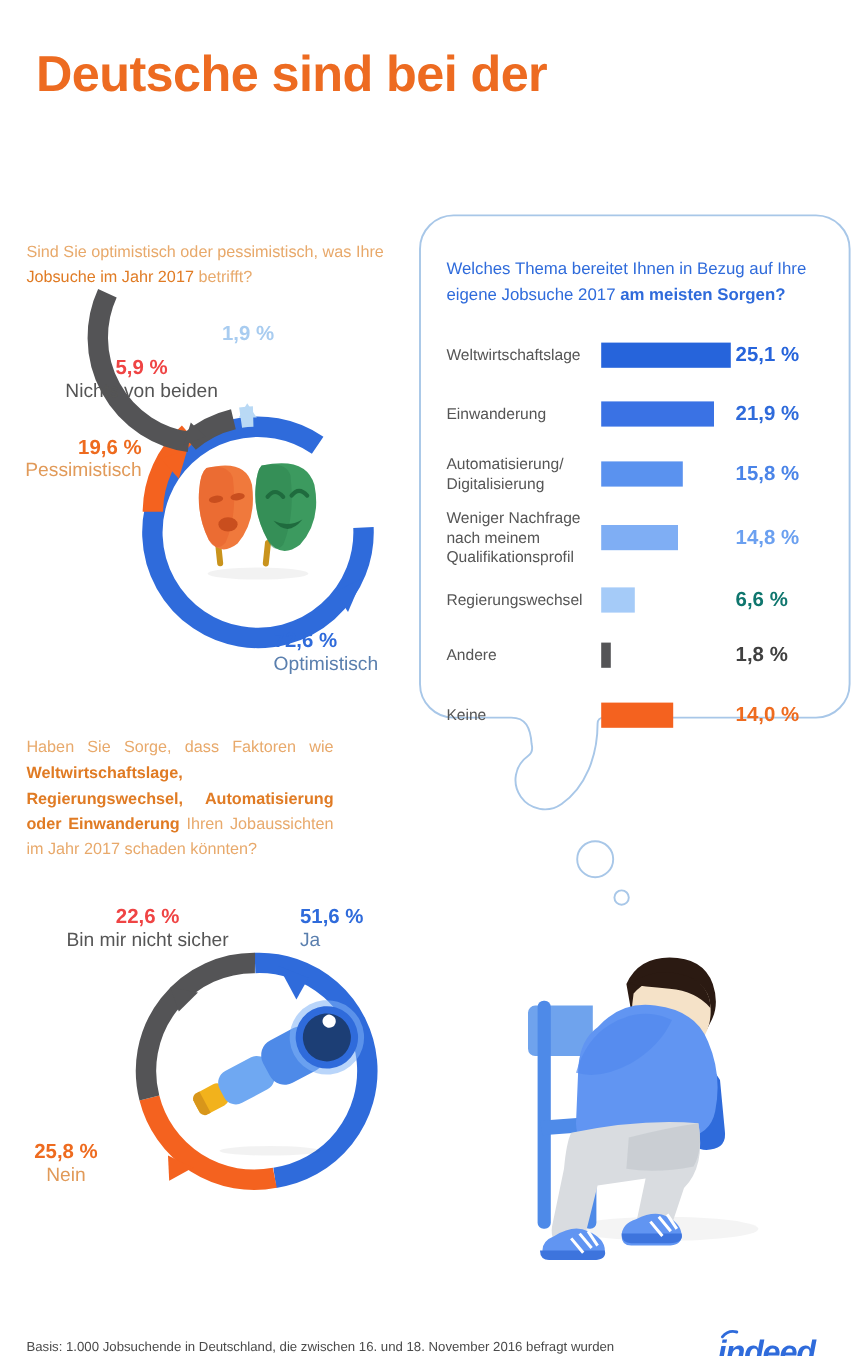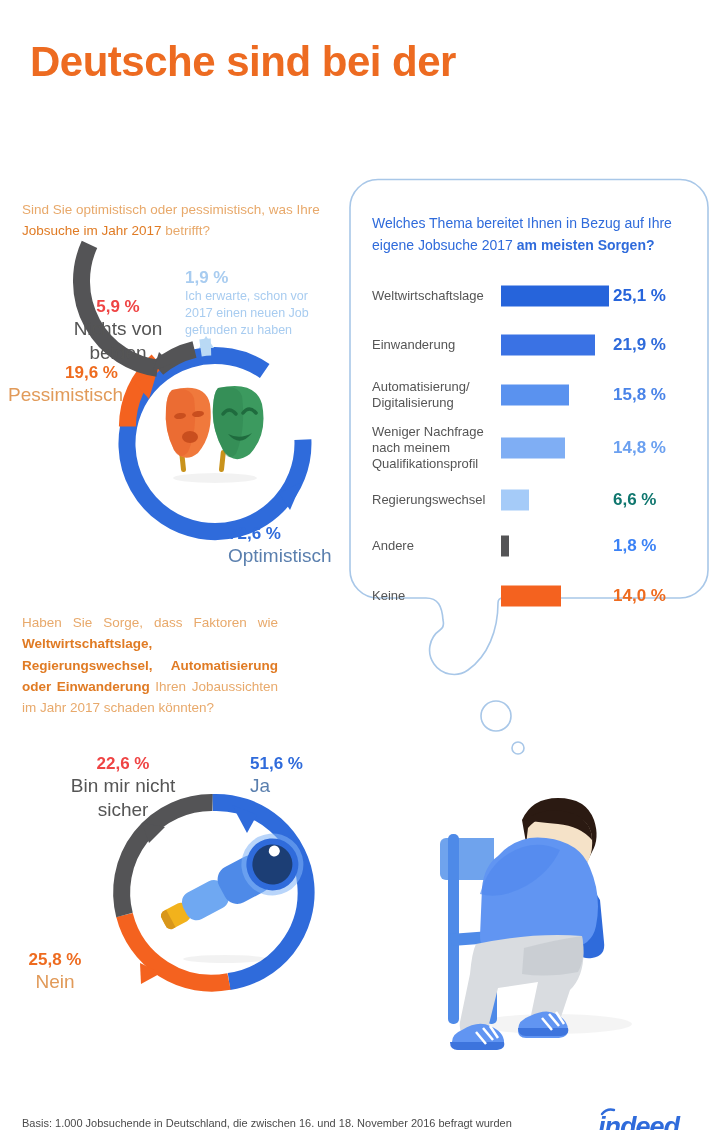--- a/index.html
+++ b/index.html
@@ -33,21 +33,21 @@
   .q2 b { color: #E07B24; font-weight: bold; }
 
   
   .donut1 { position: absolute; left: 110px; top: 330px; width: 210px; height: 210px; }
   .donut2 { position: absolute; left: 105px; top: 785px; width: 215px; height: 215px; }
   .donut1 svg, .donut2 svg { width: 100%; height: 100%; overflow: visible; }
 
   
   .lab { position: absolute; }
   .lab .pct { font-size: 17px; font-weight: bold; line-height: 1.15; }
-  .lab .nm  { font-size: 19px; line-height: 1.3; }
+  .lab .nm  { font-size: 16px; line-height: 1.3; }
 
   .lab.gray .pct, .lab.gray .nm { color: #ef4444; }
   .lab.gray .nm { color: #555; }
   .lab.orange .pct { color: #EE6B1F; }
   .lab.orange .nm  { color: #E19A59; }
   .lab.blue .pct   { color: #2F6BDB; }
   .lab.blue .nm    { color: #5A7FAE; }
   .lab.lightblue .pct, .lab.lightblue .nm { color: #A8CCF0; }
 
   #lab-nichts   { left: 48px;  top: 297px; width: 140px; text-align: center; }
@@ -152,21 +152,20 @@
   </svg>
 </div>
 
 <div class="lab gray" id="lab-nichts">
   <div class="pct">5,9 %</div>
   <div class="nm">Nichts von beiden</div>
 </div>
 
 <div class="lab lightblue" id="lab-erwarte">
   <div class="pct">1,9 %</div>
-  <div class="nm">Ich erwarte, schon vor 2017 einen neuen Job gefunden zu haben</div>
 </div>
 
 <div class="lab orange" id="lab-pess">
   <div class="pct">19,6 %</div>
   <div class="nm">Pessimistisch</div>
 </div>
 
 <div class="lab blue" id="lab-opti">
   <div class="pct">72,6 %</div>
   <div class="nm">Optimistisch</div>
@@ -219,21 +218,21 @@
       <div class="bval" style="color: rgb(107, 160, 240);">14,8 %</div>
     </div>
     <div class="barrow" style="top: 222px;">
       <div class="blabel">Regierungswechsel</div>
       <div class="bbar" style="width: 28.3984px; background: rgb(165, 203, 248);"></div>
       <div class="bval" style="color: #0f766e;">6,6 %</div>
     </div>
     <div class="barrow" style="top: 268px;">
       <div class="blabel">Andere</div>
       <div class="bbar" style="width: 7.74502px; background: rgb(84, 84, 86);"></div>
-      <div class="bval" style="color: #3b82f6; text-align: right;">1,8 %</div>
+      <div class="bval" style="color: #404040; text-align: right;">1,8 %</div>
     </div>
     <div class="barrow" style="top: 318px;">
       <div class="blabel">Keine</div>
       <div class="bbar" style="width: 60.239px; background: rgb(244, 98, 31);"></div>
       <div class="bval" style="color: rgb(238, 107, 31);">14,0 %</div>
     </div>
   </div>
 
 <div class="donut2">
   <svg viewBox="0 0 215 215">

